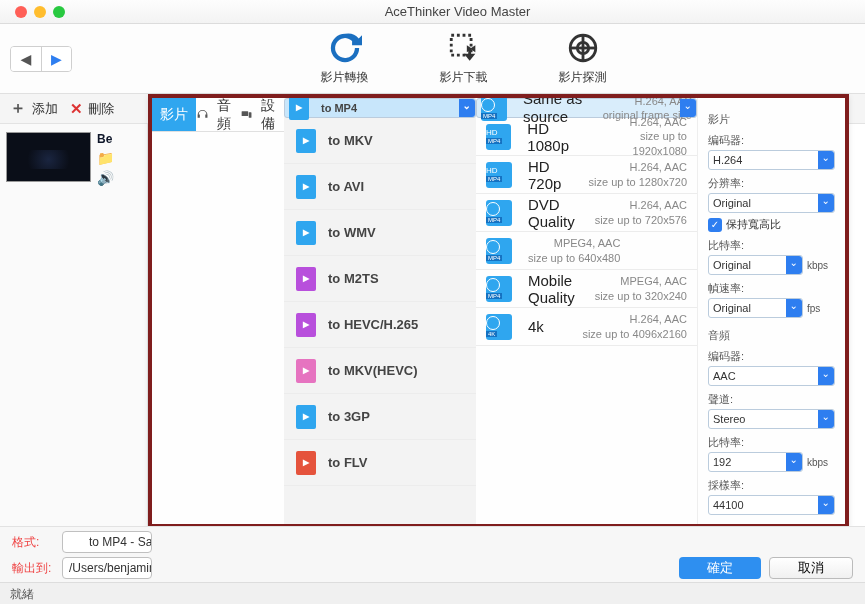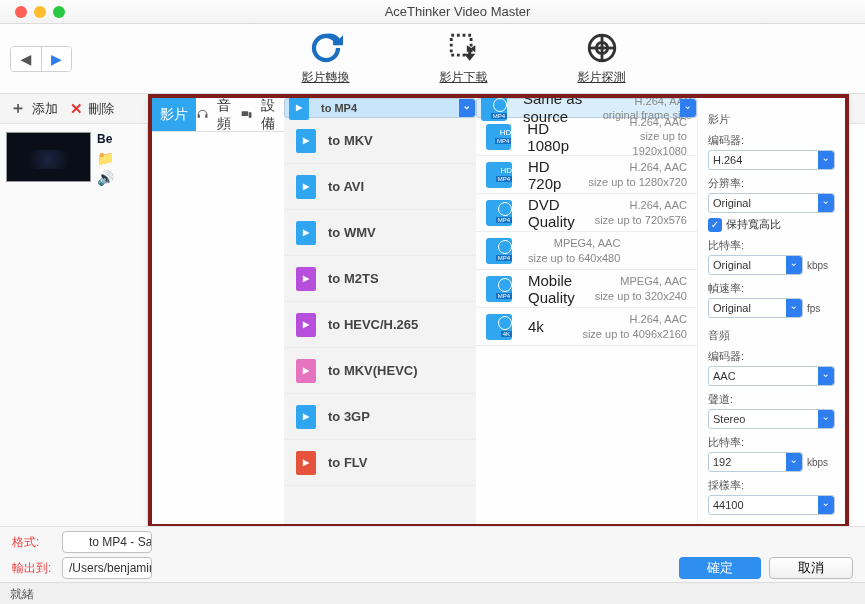--- a/index.html
+++ b/index.html
@@ -10,21 +10,21 @@
 .traffic { display: flex; gap: 7px; }
 .dot { width: 12px; height: 12px; border-radius: 50%; }
 .dot.r { background: #ff5f57; } .dot.y { background: #ffbd2e; } .dot.g { background: #28c940; }
 .titlebar .title { flex: 1; text-align: center; font-size: 13px; color: #444; }
 
 
 .tool-top { height: 70px; background: #fdfdfd; border-bottom: 1px solid #e0e0e0; display: flex; align-items: center; padding: 0 10px; }
 .nav-arrows { display: flex; border: 1px solid #cfcfcf; border-radius: 4px; overflow: hidden; }
 .nav-arrows button { width: 30px; height: 24px; background: #fff; border: none; cursor: pointer; font-size: 14px; color: #555; }
 .nav-arrows button + button { border-left: 1px solid #cfcfcf; }
-.big-icons { flex: 1; display: flex; justify-content: center; gap: 90px; text-decoration: underline; }
+.big-icons { flex: 1; display: flex; justify-content: center; gap: 71px; }
 .big { display: flex; flex-direction: column; align-items: center; gap: 4px; font-size: 12px; color: #333; }
 .big svg { width: 34px; height: 34px; }
 
 
 .addbar { height: 30px; background: #f5f5f5; border-bottom: 1px solid #e3e3e3; display: flex; align-items: center; padding: 0 10px; gap: 12px; font-size: 13px; }
 .addbar .btn { display: flex; align-items: center; gap: 6px; cursor: pointer; }
 .plus { font-size: 16px; font-weight: bold; color: #555; }
 .xmark { color: #d33; font-size: 15px; font-weight: bold; }
 
 
@@ -50,21 +50,21 @@
 
 .fmtlist { width: 192px; background: #f3f3f3; overflow-y: auto; }
 .fmtitem { height: 46px; display: flex; align-items: center; gap: 12px; padding: 0 12px; cursor: pointer; border-bottom: 1px solid #ececec; font-size: 13px; font-weight: 600; color: #444; }
 .fmtitem.sel { background: #c8e6fb; }
 .fbadge { width: 20px; height: 24px; border-radius: 2px; display: flex; align-items: center; justify-content: center; color: #fff; font-size: 8px; }
 
 
 .qlist { flex: 1; overflow-y: auto; }
 .qitem { height: 38px; border-bottom: 1px solid #ececec; display: flex; align-items: center; padding: 0 10px; gap: 16px; cursor: pointer; }
 .qitem.sel { background: #d9edfb; }
-.qbadge { width: 26px; height: 26px; border-radius: 3px; background: #2fa6ef; display: flex; flex-direction: column; align-items: flex-end; justify-content: center; color: #fff; font-size: 8px; line-height: 1; position: relative; }
+.qbadge { width: 26px; height: 26px; border-radius: 3px; background: #2fa6ef; display: flex; flex-direction: column; align-items: flex-start; justify-content: center; color: #fff; font-size: 8px; line-height: 1; position: relative; }
 .qbadge .sub { font-size: 6px; background: #1572c2; padding: 0 2px; margin-top: 1px; }
 .qmain { flex: 1; font-size: 15px; color: #222; }
 .qmeta { text-align: right; font-size: 11px; color: #888; line-height: 1.3; }
 
 
 .settings { width: 148px; padding: 8px 10px; font-size: 11px; color: #333; overflow-y: auto; border-left: 1px solid #eee; }
 .settings .hdr { margin: 6px 0 4px; color: #555; }
 .settings label { display: block; margin: 6px 0 2px; color: #555; }
 .selwrap { display: flex; align-items: center; gap: 4px; }
 .sel { flex: 1; height: 20px; border: 1px solid #bcd; background: #fff; border-radius: 3px; position: relative; padding: 0 4px; font-size: 11px; line-height: 18px; }

